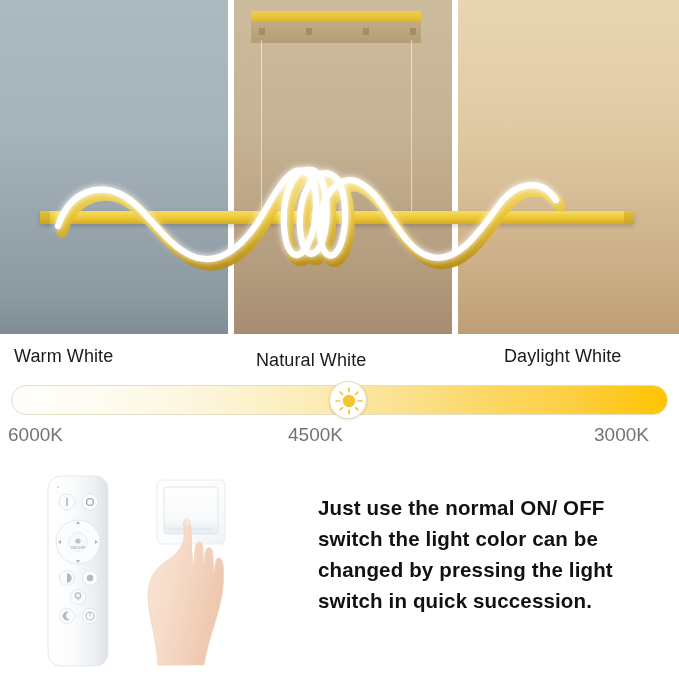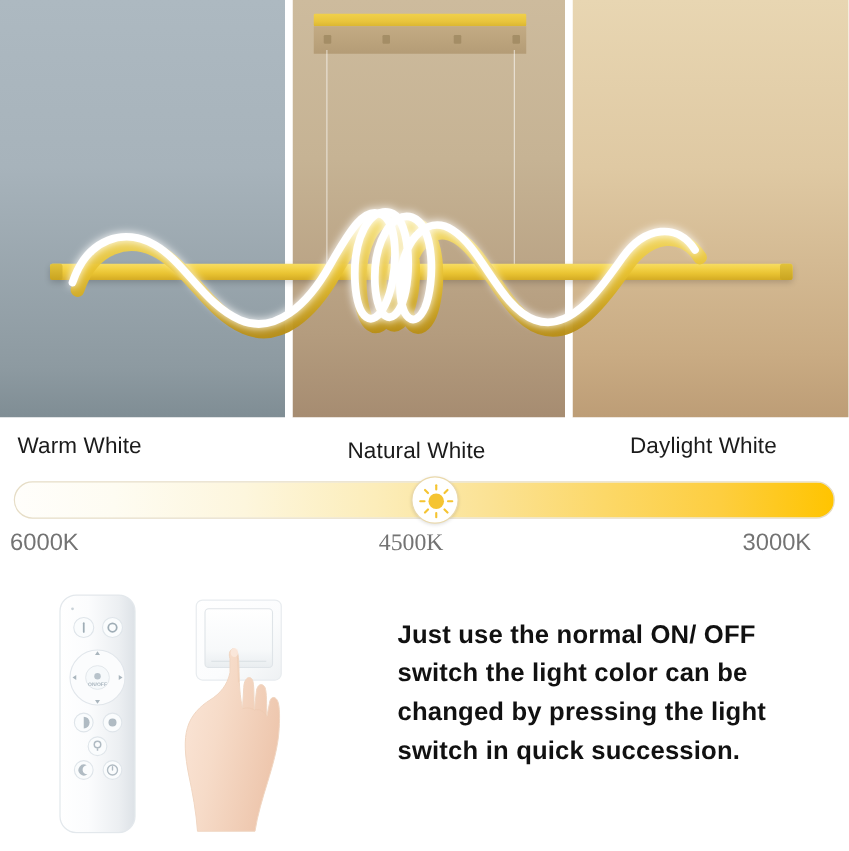--- a/index.html
+++ b/index.html
@@ -127,21 +127,21 @@
     width: 679px; height: 30px;
   }
   .cct-label {
     position: absolute;
     font-size: 18px;
     color: #1b1b1b;
     letter-spacing: .1px;
     white-space: nowrap;
   }
   .cct-label-warm { left: 14px; top: 0; }
-  .cct-label-natural { left: 278px; top: 4px; }
+  .cct-label-natural { left: 256px; top: 4px; }
   .cct-label-day { left: 504px; top: 0; }
 
   
   .slider-wrap {
     position: absolute;
     left: 11px; top: 385px;
     width: 657px; height: 30px;
   }
   .slider-track {
     position: absolute;
@@ -176,21 +176,21 @@
     left: 0; top: 424px;
     width: 679px; height: 28px;
   }
   .kelvin-val {
     position: absolute;
     font-size: 19px;
     color: #737373;
     white-space: nowrap;
   }
   .kelvin-warm { left: 8px; }
-  .kelvin-natural { left: 303px; font-family: Liberation Serif, serif; }
+  .kelvin-natural { left: 288px; }
   .kelvin-day { left: 594px; }
 
   
   .bottom {
     position: absolute;
     left: 0; top: 462px;
     width: 679px; height: 219px;
     background: #ffffff;
     font-weight: bold;
   }

